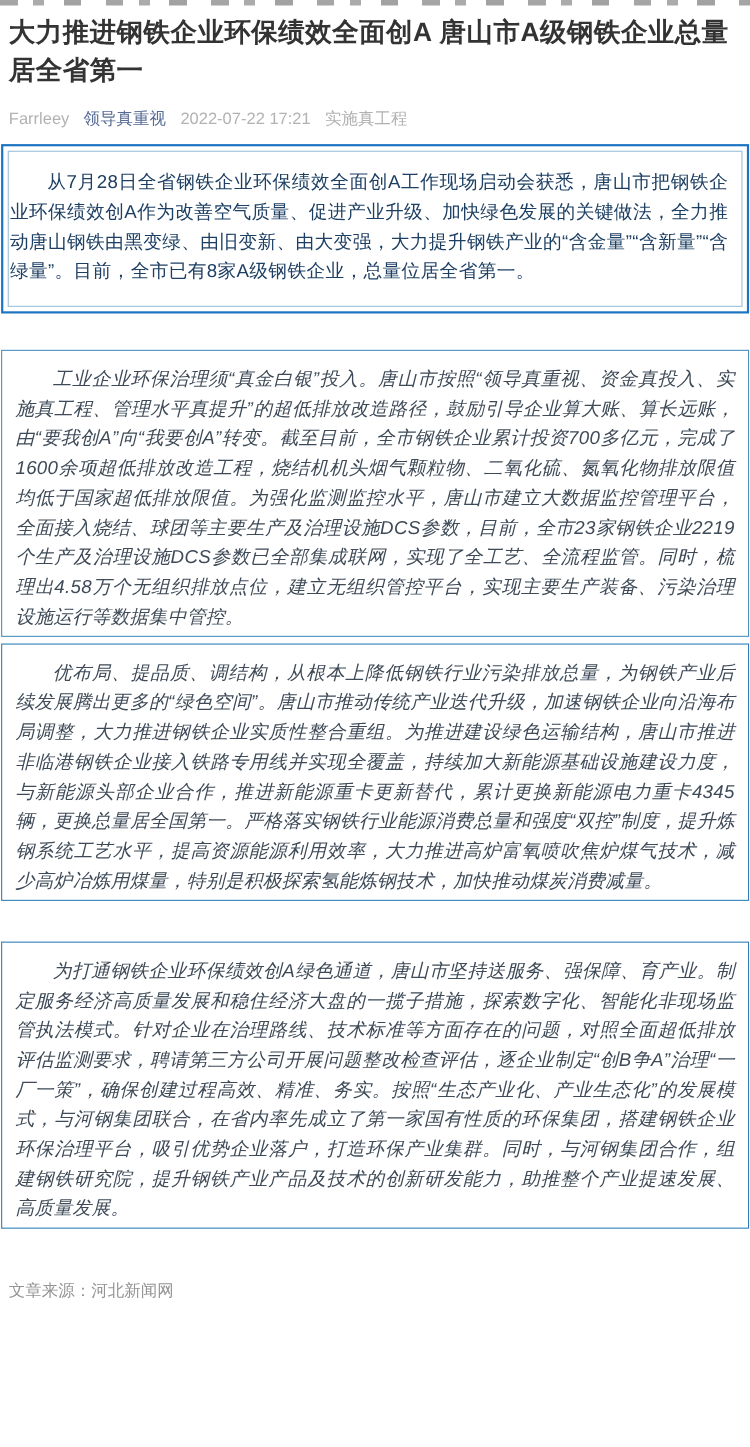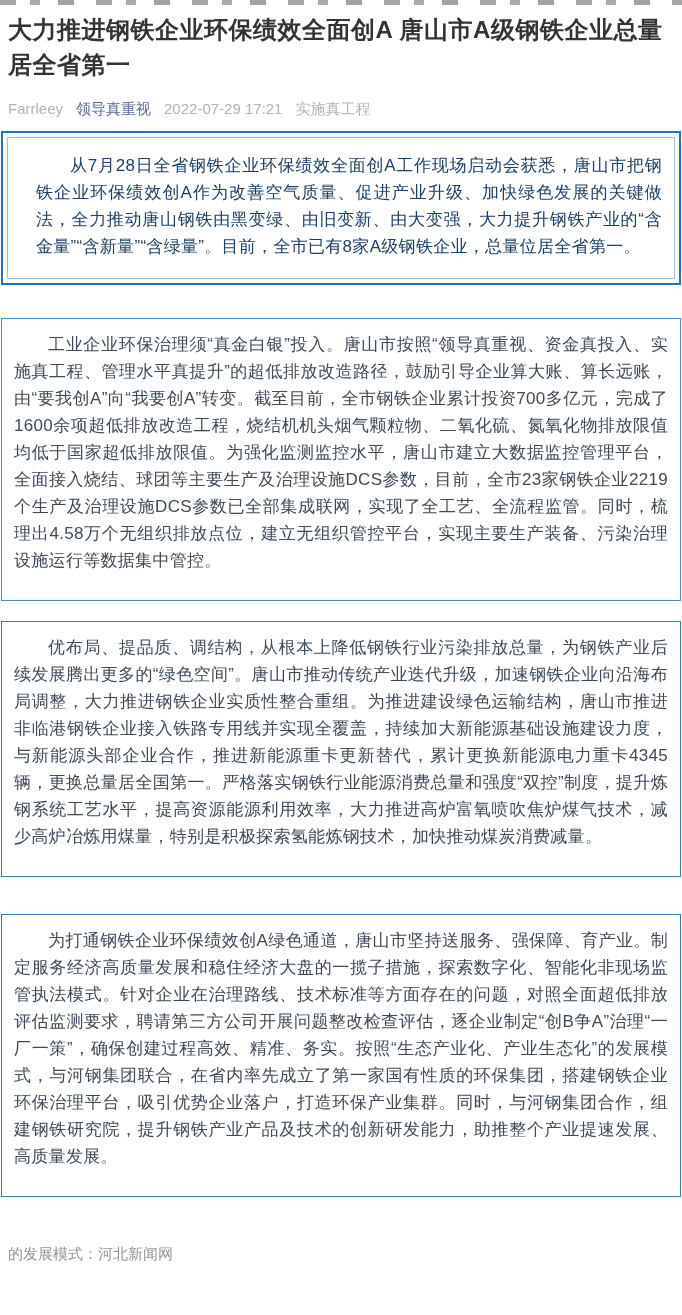--- a/index.html
+++ b/index.html
@@ -61,31 +61,32 @@
     padding: 7px 10px 7px 10px;
     color: var(--lead-text, #2e6187);
   }
   .highlight {
     margin: 12px 1px 0 1px;
     border: 2px solid var(--accent, #1b74c2);
     padding: 4px;
   }
   .highlight-inner {
     border: 1px solid #9cc0d6;
-    padding: 14px 12px 18px 28px;
+    padding: 14px 12px 18px 1px;
     color: var(--highlight-text, #1d3f63);
   }
   .para-box {
     margin: 33px 1px 0 1px;
     border: 1px solid #4a90bf;
-    padding: 12px 12px 26px 12px;
+    padding: 12px 12px 4px 12px;
     color: var(--body-text, #3e4a57);
     box-sizing: border-box;
+    font-style: italic;
   }
-  .para-box.tight { margin-top: 20px; border-color: #2e7fb8; }
+  .para-box.tight { margin-top: 6px; border-color: #2e7fb8; }
   .para-box.last  { margin-top: 37px; border-color: #2e7fb8; }
   .footer {
     margin: 46px 8px 0 8px;
     padding-bottom: 14px;
   }
   .footer p {
     margin: 0 0 11px 0;
     font-size: 15px;
     line-height: 21px;
     color: var(--muted, #949494);
@@ -96,21 +97,21 @@
 
 <div class="page">
 
   <div class="top-artifact"></div>
 
   <h1 class="title">大力推进钢铁企业环保绩效全面创A 唐山市A级钢铁企业总量居全省第一</h1>
 
   <div class="byline">
     <span class="author">Farrleey</span>
     <span class="account">领导真重视</span>
-    <span class="date">2022-07-29 17:21</span>
+    <span class="date">2022-07-22 17:21</span>
     <span class="loc">实施真工程</span>
   </div>
 
 
   <div class="highlight">
     <div class="highlight-inner">
       <p class="cn">从7月28日全省钢铁企业环保绩效全面创A工作现场启动会获悉，唐山市把钢铁企业环保绩效创A作为改善空气质量、促进产业升级、加快绿色发展的关键做法，全力推动唐山钢铁由黑变绿、由旧变新、由大变强，大力提升钢铁产业的“含金量”“含新量”“含绿量”。目前，全市已有8家A级钢铁企业，总量位居全省第一。</p>
     </div>
   </div>
 
@@ -120,17 +121,17 @@
 
   <div class="para-box tight">
     <p class="cn">优布局、提品质、调结构，从根本上降低钢铁行业污染排放总量，为钢铁产业后续发展腾出更多的“绿色空间”。唐山市推动传统产业迭代升级，加速钢铁企业向沿海布局调整，大力推进钢铁企业实质性整合重组。为推进建设绿色运输结构，唐山市推进非临港钢铁企业接入铁路专用线并实现全覆盖，持续加大新能源基础设施建设力度，与新能源头部企业合作，推进新能源重卡更新替代，累计更换新能源电力重卡4345辆，更换总量居全国第一。严格落实钢铁行业能源消费总量和强度“双控”制度，提升炼钢系统工艺水平，提高资源能源利用效率，大力推进高炉富氧喷吹焦炉煤气技术，减少高炉冶炼用煤量，特别是积极探索氢能炼钢技术，加快推动煤炭消费减量。</p>
   </div>
 
   <div class="para-box last">
     <p class="cn">为打通钢铁企业环保绩效创A绿色通道，唐山市坚持送服务、强保障、育产业。制定服务经济高质量发展和稳住经济大盘的一揽子措施，探索数字化、智能化非现场监管执法模式。针对企业在治理路线、技术标准等方面存在的问题，对照全面超低排放评估监测要求，聘请第三方公司开展问题整改检查评估，逐企业制定“创B争A”治理“一厂一策”，确保创建过程高效、精准、务实。按照“生态产业化、产业生态化”的发展模式，与河钢集团联合，在省内率先成立了第一家国有性质的环保集团，搭建钢铁企业环保治理平台，吸引优势企业落户，打造环保产业集群。同时，与河钢集团合作，组建钢铁研究院，提升钢铁产业产品及技术的创新研发能力，助推整个产业提速发展、高质量发展。</p>
   </div>
 
   <div class="footer">
-    <p>的发展模式：河北新闻网</p>
+    <p>文章来源：河北新闻网</p>
 
   </div>
 
 </div>
 
 </body></html>

